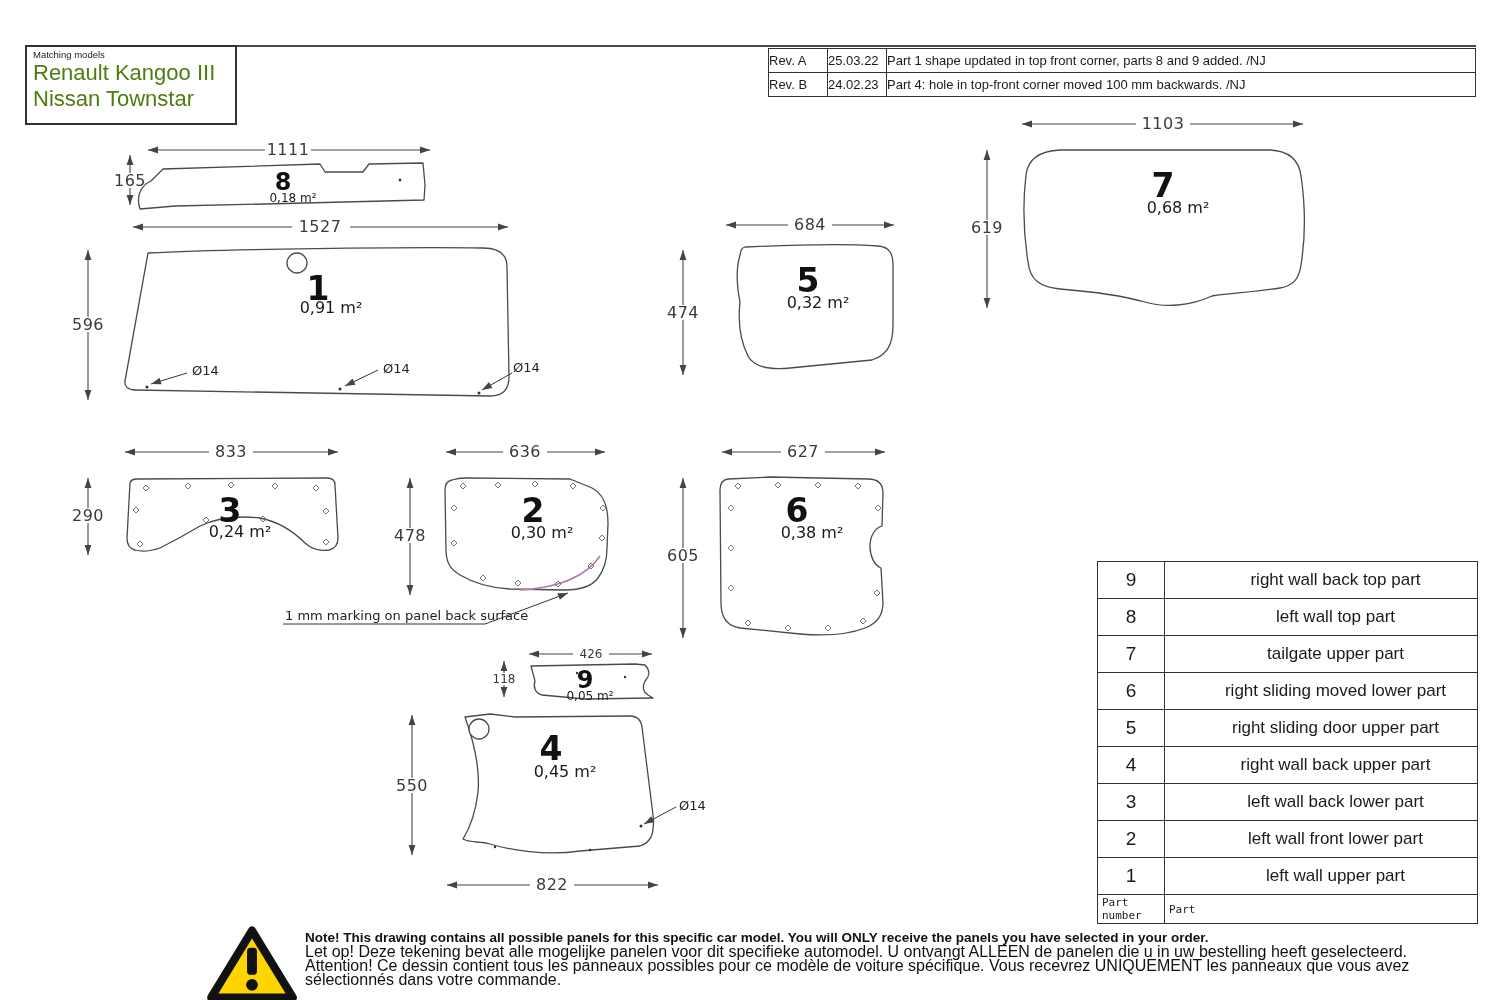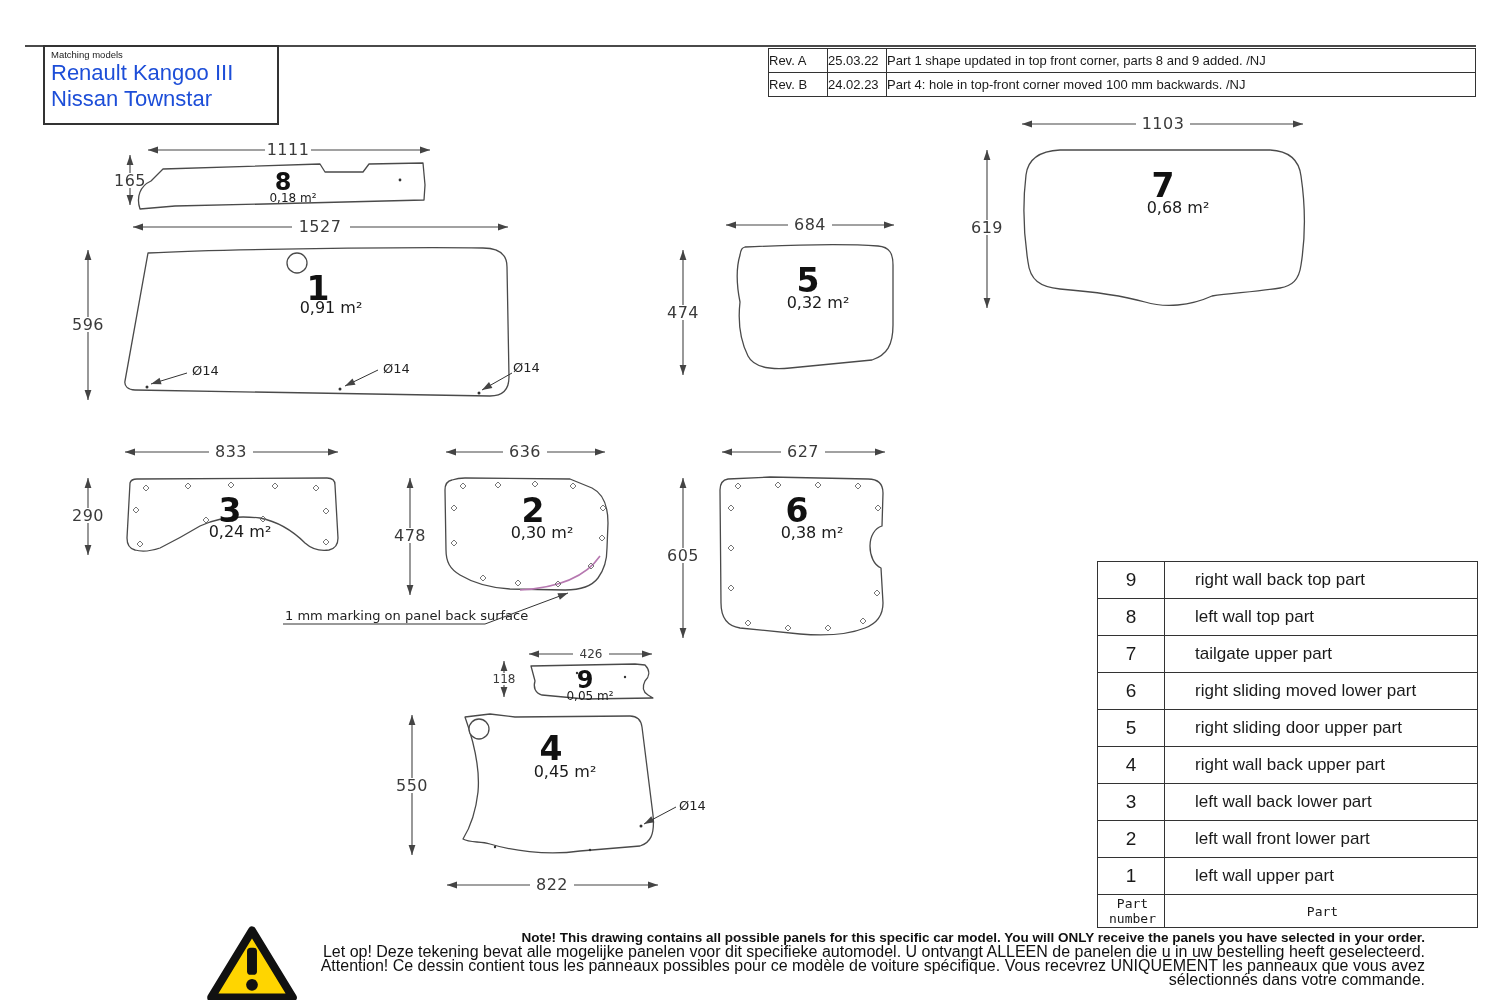--- a/index.html
+++ b/index.html
@@ -2,35 +2,35 @@
 <html><head>
 <meta charset="utf-8">
 <style>
   html,body{margin:0;padding:0;background:#fff;}
   #page{position:relative;width:1500px;height:1000px;background:#ffffff;overflow:hidden;
         font-family:"Liberation Sans",sans-serif;color:#1a1a1a;}
   .abs{position:absolute;}
   
   #top-rule{left:25px;top:45px;width:1451px;height:0;border-top:2px solid #4a4a4a;}
   
-  #title-block{left:43px;top:45px;width:236px;height:80px;border:2px solid #333;box-sizing:border-box;padding:2px 6px;}
+  #title-block{left:25px;top:45px;width:212px;height:80px;border:2px solid #333;box-sizing:border-box;padding:2px 6px;}
   #title-block .small{font-size:9.5px;color:#222;}
-  #title-block .model{font-size:22px;line-height:26px;color:#1d4ed8;}
+  #title-block .model{font-size:22px;line-height:26px;color:#4d7c0f;}
   
   #rev-table{left:768px;top:48px;width:708px;border-collapse:collapse;}
   #rev-table td{border:1.5px solid #333;font-size:13px;padding:2px 0;height:19px;white-space:nowrap;}
   #rev-table td.c1{width:58px;} #rev-table td.c2{width:58px;}
   
   #parts-table{left:1097px;top:561px;width:381px;border-collapse:collapse;}
   #parts-table td{border:1.5px solid #333;}
   #parts-table td.num{width:64px;text-align:center;font-size:19px;height:34px;}
-  #parts-table td.name{font-size:17px;padding-left:30px;}
-  #parts-table td.fnum,#parts-table td.fname{font-family:"DejaVu Sans Mono",monospace;font-size:13px;height:20px;padding-left:4px;text-align:center;}
-  
-  #warning-text{left:305px;top:930px;width:1120px;text-align:right;}
+  #parts-table td.name{font-size:17px;padding-left:30px;text-align:center;}
+  #parts-table td.fnum,#parts-table td.fname{font-family:"DejaVu Sans Mono",monospace;font-size:11px;height:20px;padding-left:4px;}
+  
+  #warning-text{left:305px;top:930px;width:1120px;}
   #warning-text .b{font-size:13.5px;font-weight:bold;line-height:15px;color:#111;}
   #warning-text .l{font-size:16px;line-height:14.2px;color:#111;}
   
   svg{position:absolute;overflow:visible;}
   svg text{font-family:"DejaVu Sans",sans-serif;}
   .outline{fill:none;stroke:#4a4a4a;stroke-width:1.3;stroke-linejoin:round;}
   .dimtxt{font-size:16px;fill:#3a3a3a;letter-spacing:.5px;}
   .dimtxt-s{font-size:12px;fill:#3a3a3a;}
   .lblbg{fill:#ffffff;}
   .pnum{font-size:33px;fill:#111;font-weight:600;}

